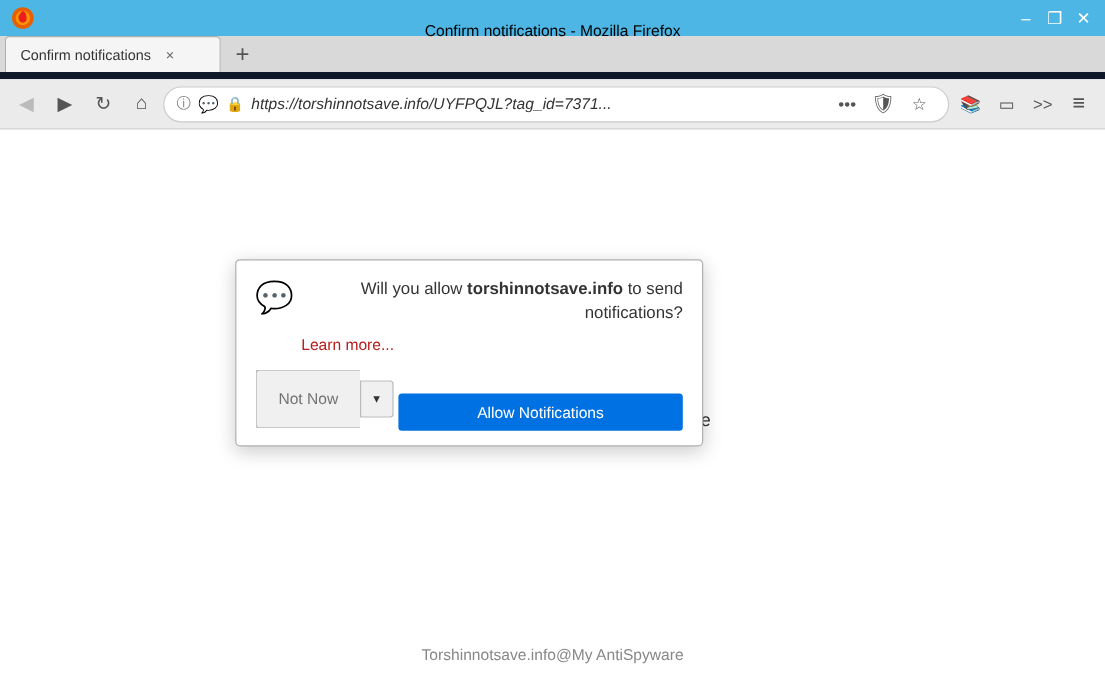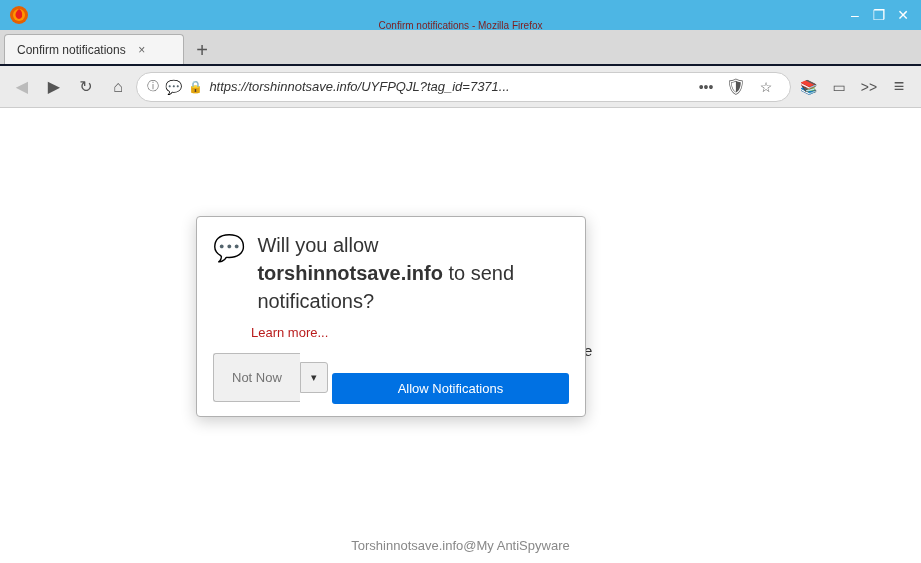--- a/index.html
+++ b/index.html
@@ -8,22 +8,22 @@
     
     .title-bar {
       background: #4db6e4;
       height: 30px;
       display: flex;
       align-items: center;
       justify-content: space-between;
       padding: 0 8px;
     }
     .title-bar-title {
-      color: #7f1d1d;
-      font-size: 10px;
+      color: #000000;
+      font-size: 13px;
       position: absolute;
       left: 50%;
       transform: translateX(-50%);
       margin-top: 20px;
     }
     .title-bar-controls {
       display: flex;
       gap: 4px;
       margin-left: auto;
     }
@@ -38,21 +38,21 @@
     }
     .title-btn.close { color: #fff; }
 
     
     .tab-bar {
       background: #d9d9d9;
       height: 36px;
       display: flex;
       align-items: flex-end;
       padding: 0 0 0 4px;
-      border-bottom: 2px solid #0f172a;
+      border-bottom: 6px solid #0f172a;
     }
     .tab {
       background: #f5f5f5;
       border: 1px solid #b0b0b0;
       border-bottom: none;
       border-radius: 4px 4px 0 0;
       padding: 6px 12px;
       font-size: 12px;
       display: flex;
       align-items: center;
@@ -173,23 +173,24 @@
       gap: 12px;
       margin-bottom: 10px;
     }
     .popup-icon {
       font-size: 26px;
       color: #555;
       flex-shrink: 0;
       margin-top: 2px;
     }
     .popup-text {
-      font-size: 20px;
+      font-size: 14px;
       color: #333;
       line-height: 1.4;
+      text-align: right;
     }
     .popup-text strong {
       font-weight: bold;
     }
     .popup-learn-more {
       color: #b91c1c;
       font-size: 13px;
       text-decoration: none;
       display: block;
       margin-top: 4px;

